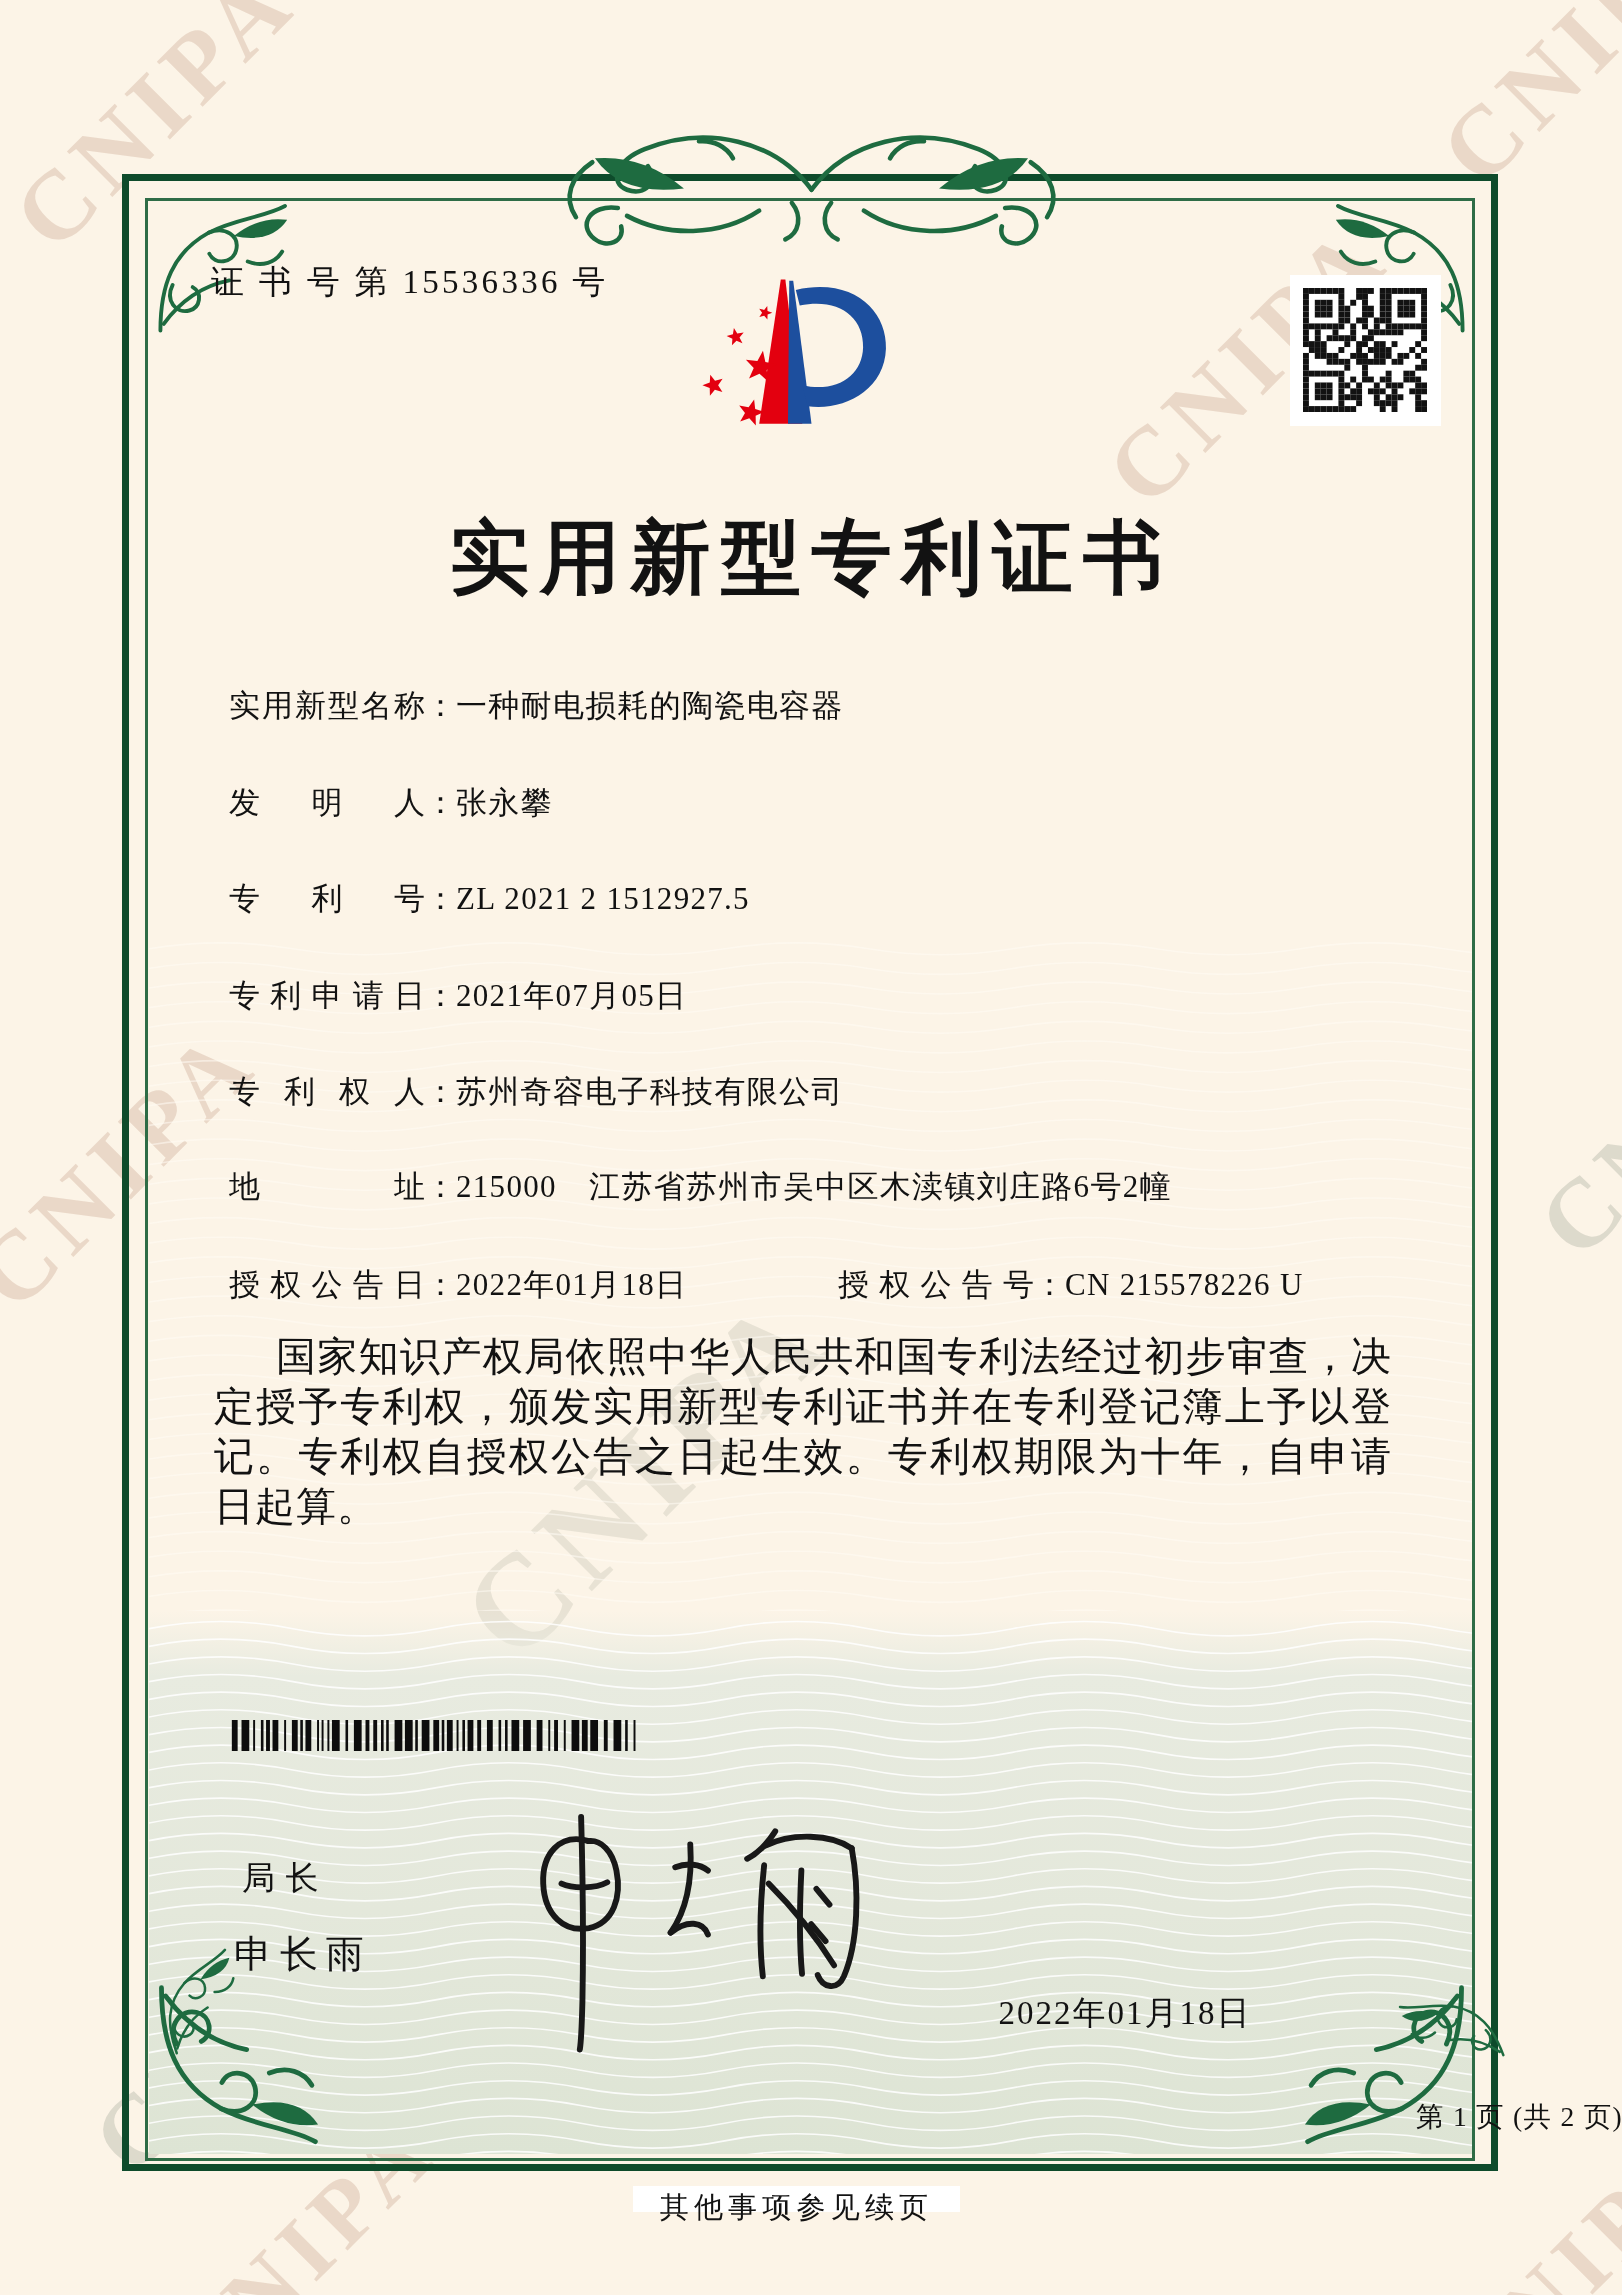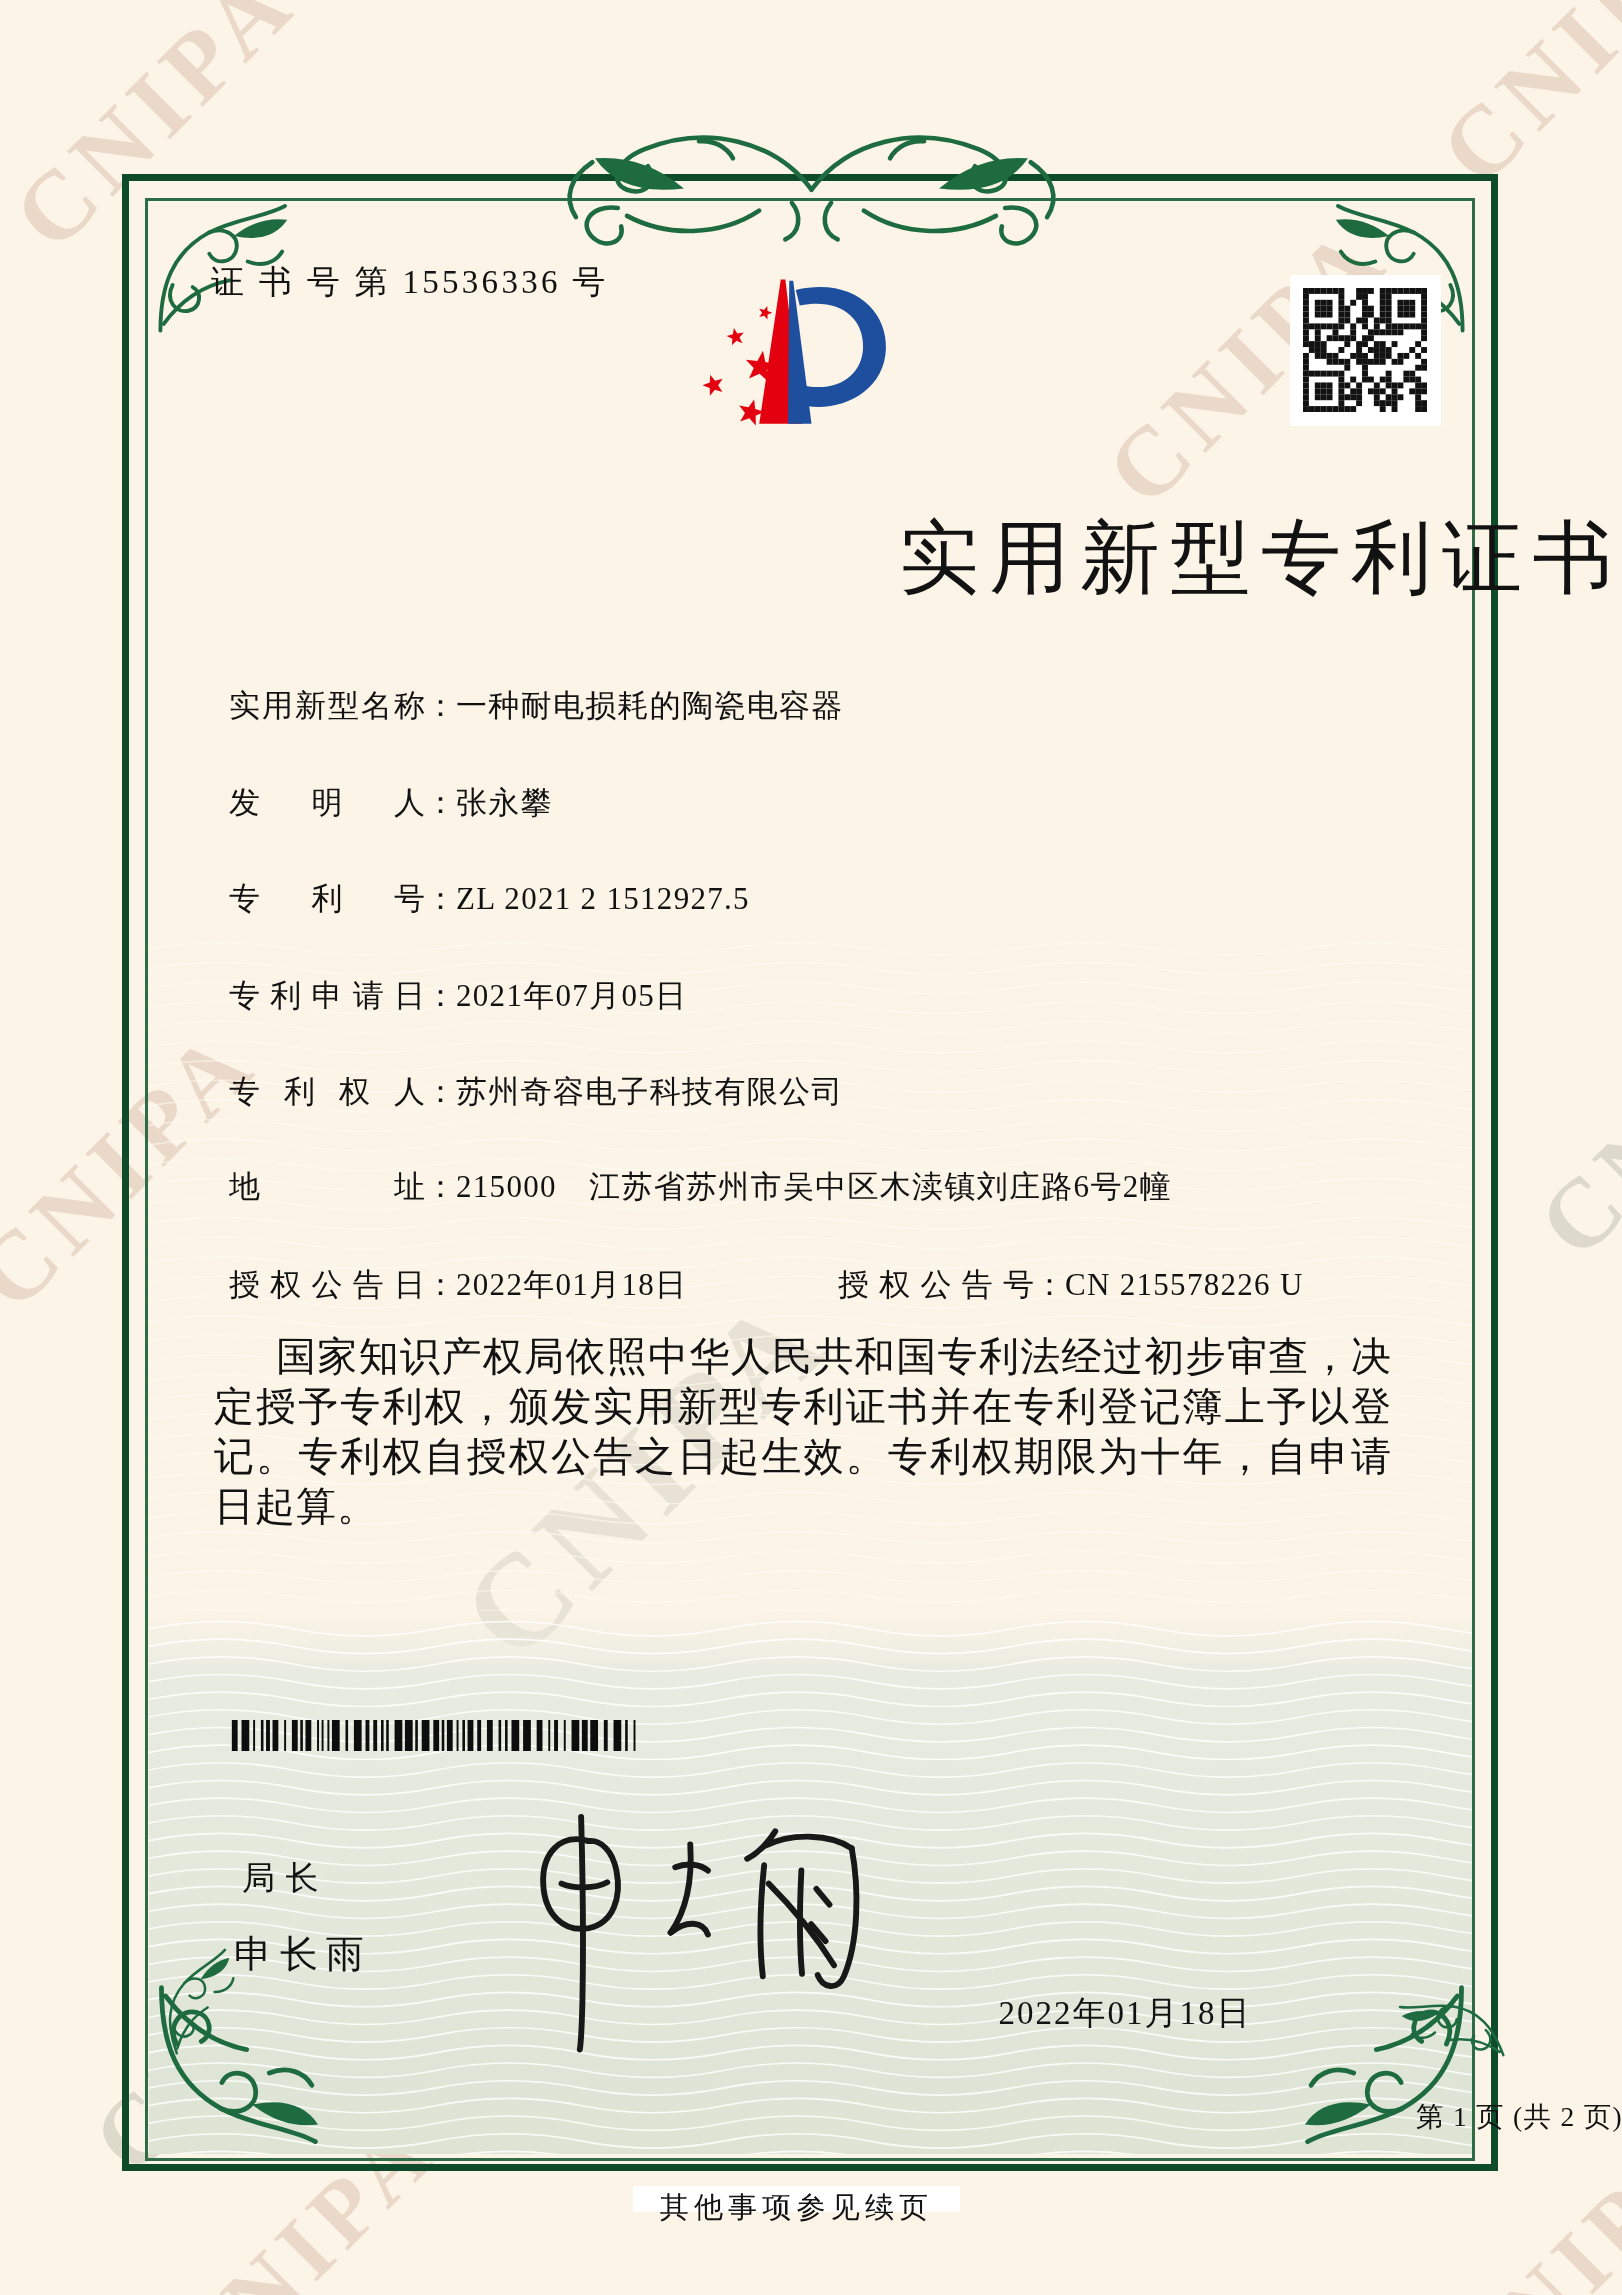--- a/index.html
+++ b/index.html
@@ -11,22 +11,22 @@
                border:7.9px solid #0e4b2b;}
   .frame-inner{position:absolute;left:145px;top:198px;width:1324px;height:1957px;
                border:3.3px solid #2e6c46;}
   
   .wm{position:absolute;font-family:"Liberation Serif","DejaVu Serif",serif;font-weight:bold;
       letter-spacing:9.2px;transform:rotate(-45deg);transform-origin:center;white-space:nowrap;
       pointer-events:none;user-select:none;}
   .wm-pink{color:rgba(206,170,150,0.38);}
   .wm-grey{color:rgba(178,182,168,0.42);}
   .cert-no{position:absolute;left:211px;top:260px;font-size:33px;letter-spacing:3.3px;}
-  .title{position:absolute;left:0;top:505px;width:100%;text-align:right;
-         font-size:80px;font-weight:normal;letter-spacing:10.5px;}
+  .title{position:absolute;left:0;top:505px;width:100%;text-align:center;
+         font-size:80px;font-weight:bold;letter-spacing:10.5px;}
   .row{position:absolute;left:229px;height:43px;font-size:31px;line-height:43px;white-space:nowrap;}
   .flabel{display:inline-flex;justify-content:space-between;width:196px;vertical-align:top;}
   .colon{display:inline-block;}
   .fvalue{display:inline-block;letter-spacing:1.3px;}
   .grant-group{position:absolute;left:609px;top:0;white-space:nowrap;}
   .paras{position:absolute;left:214px;top:1332px;width:1178px;font-size:40px;line-height:50px;
          text-align:justify;letter-spacing:1px;}
   .paras p{margin:0;text-indent:62px;}
   .band{position:absolute;left:149px;top:1611px;width:1324px;height:543px;
         background:linear-gradient(180deg, rgba(231,234,223,0) 0%, #e8ebe0 12%, #e4e8db 55%, #dde4d4 100%);}

